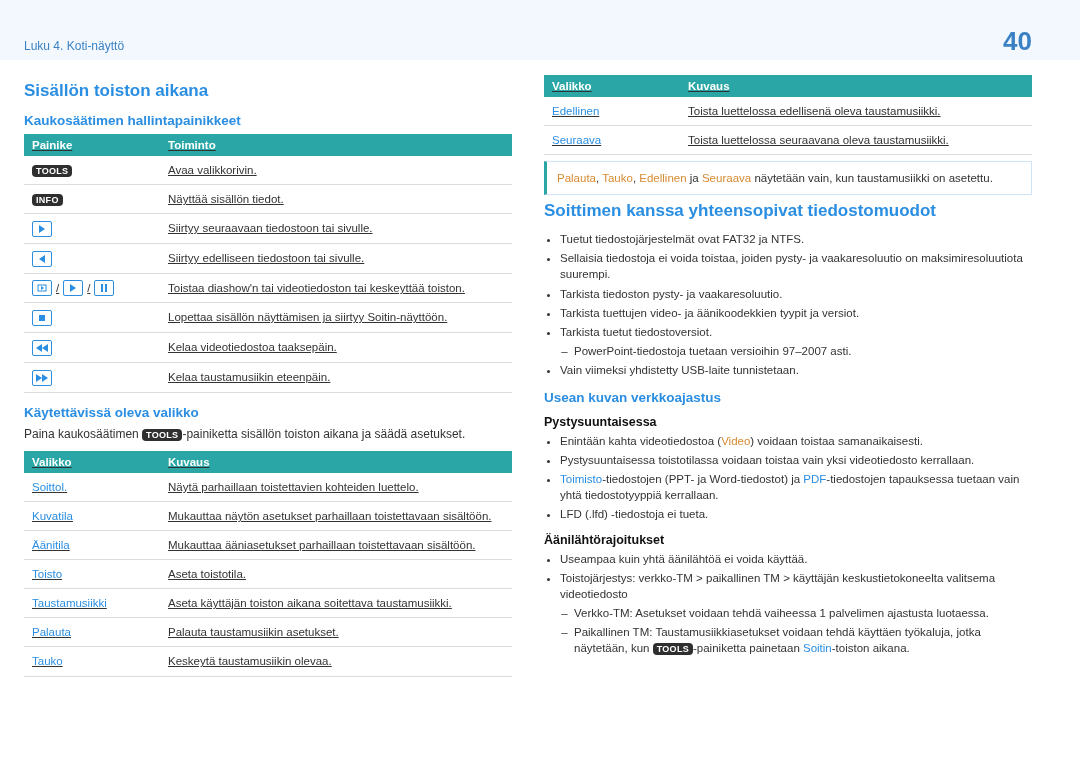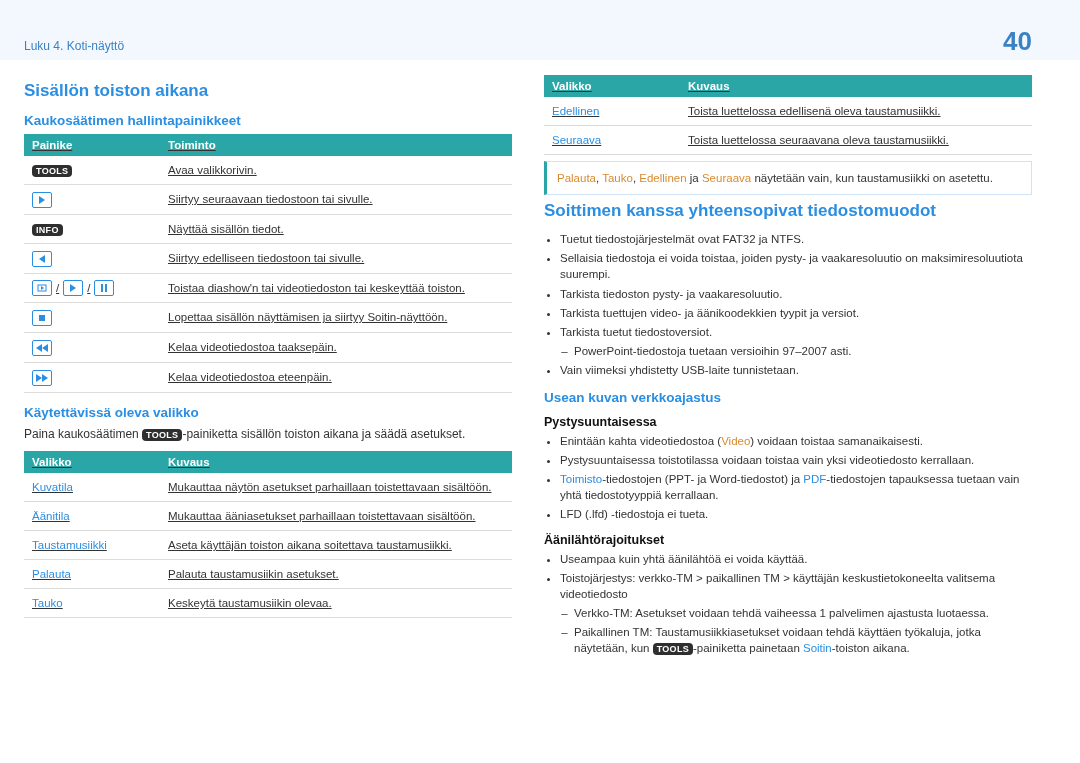--- a/index.html
+++ b/index.html
@@ -88,32 +88,32 @@
             <th class="col1">Painike</th>
             <th>Toiminto</th>
           </tr>
         </thead>
         <tbody>
           <tr>
             <td class="col1"><span class="badge">TOOLS</span></td>
             <td>Avaa valikkorivin.</td>
           </tr>
           <tr>
+            <td class="col1"><span class="badge">INFO</span></td>
+            <td>Näyttää sisällön tiedot.</td>
+          </tr>
+          <tr>
             <td class="col1">
               <span class="iconbox">
                 <svg width="8" height="8" viewBox="0 0 8 8">
                     <path d="M1 0 L7 4 L1 8 Z" fill="#2a8ee2"></path>
                   </svg>
               </span>
             </td>
             <td>Siirtyy seuraavaan tiedostoon tai sivulle.</td>
-          </tr>
-          <tr>
-            <td class="col1"><span class="badge">INFO</span></td>
-            <td>Näyttää sisällön tiedot.</td>
           </tr>
           <tr>
             <td class="col1">
               <span class="iconbox">
                 <svg width="8" height="8" viewBox="0 0 8 8">
                     <path d="M7 0 L1 4 L7 8 Z" fill="#2a8ee2"></path>
                   </svg>
               </span>
             </td>
             <td>Siirtyy edelliseen tiedostoon tai sivulle.</td>
@@ -168,45 +168,53 @@
           </tr>
           <tr>
             <td class="col1">
               <span class="iconbox">
                 <svg width="12" height="8" viewBox="0 0 12 8">
                     <path d="M0 0 L6 4 L0 8 Z" fill="#2a8ee2"></path>
                     <path d="M6 0 L12 4 L6 8 Z" fill="#2a8ee2"></path>
                   </svg>
               </span>
             </td>
-            <td>Kelaa videotiedostoa eteenpäin.</td>
+            <td>Kelaa taustamusiikin eteenpäin.</td>
           </tr>
         </tbody>
       </table>
 
       <h3 class="sub">Käytettävissä oleva valikko</h3>
       <p class="body">
         <span>Paina kaukosäätimen </span><span class="badge">TOOLS</span><span>-painiketta sisällön toiston aikana ja säädä asetukset.</span>
       </p>
 
       <table>
         <thead>
           <tr>
             <th class="col1">Valikko</th>
             <th>Kuvaus</th>
           </tr>
         </thead>
         <tbody>
           <tr>
+              <td class="col1 menu-name">Soittol.</td>
+              <td>Näytä parhaillaan toistettavien kohteiden luettelo.</td>
+            </tr>
+          <tr>
               <td class="col1 menu-name">Kuvatila</td>
               <td>Mukauttaa näytön asetukset parhaillaan toistettavaan sisältöön.</td>
             </tr>
           <tr>
               <td class="col1 menu-name">Äänitila</td>
               <td>Mukauttaa ääniasetukset parhaillaan toistettavaan sisältöön.</td>
+            </tr>
+          <tr>
+              <td class="col1 menu-name">Toisto</td>
+              <td>Aseta toistotila.</td>
             </tr>
           <tr>
               <td class="col1 menu-name">Taustamusiikki</td>
               <td>Aseta käyttäjän toiston aikana soitettava taustamusiikki.</td>
             </tr>
           <tr>
               <td class="col1 menu-name">Palauta</td>
               <td>Palauta taustamusiikin asetukset.</td>
             </tr>
           <tr>

